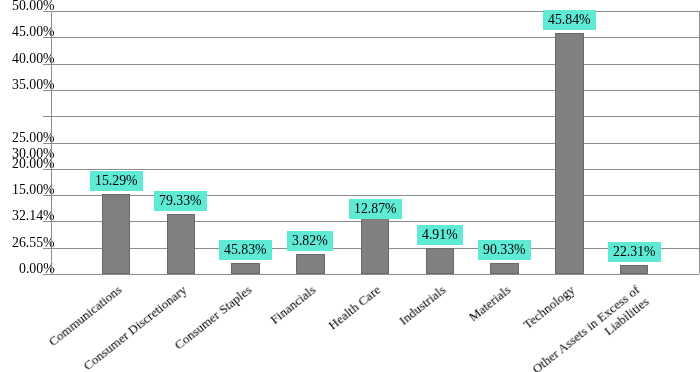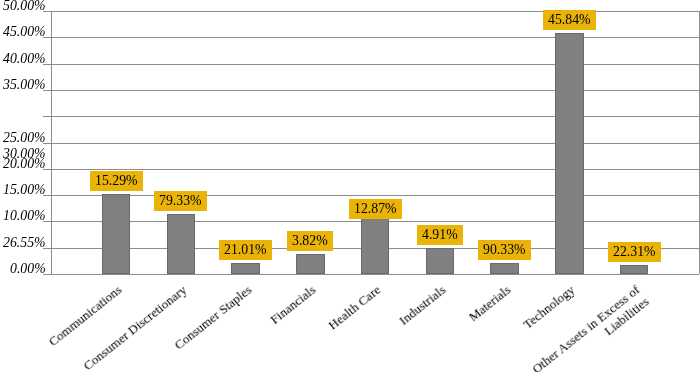--- a/index.html
+++ b/index.html
@@ -3,54 +3,54 @@
 <meta charset="utf-8">
 <style>
   html,body{margin:0;padding:0;background:#ffffff;}
   body{width:700px;height:372px;overflow:hidden;
        font-family:"Liberation Serif",serif;color:#000;
        -webkit-font-smoothing:antialiased;}
   #chart{position:relative;width:700px;height:372px;background:#fff;will-change:transform;}
 
   .ytick-label{position:absolute;right:0;text-align:right;will-change:transform;
      font-size:13.8px;line-height:13.8px;white-space:nowrap;color:#000;}
-  #ylabels{position:absolute;left:3px;top:0;width:42.2px;height:312px;overflow:visible;font-style:italic;}
+  #ylabels{position:absolute;left:12px;top:0;width:42.2px;height:312px;overflow:visible;}
 
   .gridline{position:absolute;height:1px;background:#8c8c8c;}
   .ytickmark{position:absolute;height:1px;background:#8c8c8c;}
   .axis-y{position:absolute;width:1px;background:#8c8c8c;}
   .axis-r{position:absolute;width:1px;background:#8c8c8c;}
 
   .bar{position:absolute;background:#808080;
        border:1px solid #696969;box-sizing:border-box;}
 
   .datalabel{position:absolute;font-size:13.8px;line-height:13.8px;
        white-space:nowrap;text-align:center;color:#000;}
-  .datalabel > span{display:inline-block;background:#eab308;padding:3px 5px;will-change:transform;}
+  .datalabel > span{display:inline-block;background:#5eead4;padding:3px 5px;will-change:transform;}
 
   .catlabel{position:absolute;font-size:13.0px;line-height:15px;
        white-space:nowrap;color:#000;
        transform-origin:100% 0%;transform:rotate(-45deg);
        text-align:right;right:auto;}
   .catline{white-space:nowrap;}
 </style>
 </head>
 <body>
 
 <div id="chart">
   <div id="ylabels">
       <div class="ytick-label" style="top: -1px;">50.00%</div>
       <div class="ytick-label" style="top: 25px;">45.00%</div>
       <div class="ytick-label" style="top: 52px;">40.00%</div>
       <div class="ytick-label" style="top: 78px;">35.00%</div>
       <div class="ytick-label" style="top: 104px; margin-top: 43px;">30.00%</div>
       <div class="ytick-label" style="top: 131px;">25.00%</div>
       <div class="ytick-label" style="top: 157px;">20.00%</div>
       <div class="ytick-label" style="top: 183px;">15.00%</div>
-      <div class="ytick-label" style="top: 209px;">10.00%</div>
+      <div class="ytick-label" style="top: 209px;">32.14%</div>
       <div class="ytick-label" style="top: 236px;">26.55%</div>
       <div class="ytick-label" style="top: 262px;">0.00%</div>
     </div>
   <div id="grid">
       <div class="gridline" style="left: 51.2px; top: 11px; width: 647.8px; background: rgb(140, 140, 140);"></div>
       <div class="ytickmark" style="left: 43.2px; top: 11px; width: 8px; background: rgb(140, 140, 140);"></div>
       <div class="gridline" style="left: 51.2px; top: 37px; width: 647.8px; background: rgb(140, 140, 140);"></div>
       <div class="ytickmark" style="left: 43.2px; top: 37px; width: 8px; background: rgb(140, 140, 140);"></div>
       <div class="gridline" style="left: 51.2px; top: 64px; width: 647.8px; background: rgb(140, 140, 140);"></div>
       <div class="ytickmark" style="left: 43.2px; top: 64px; width: 8px; background: rgb(140, 140, 140);"></div>
@@ -80,21 +80,21 @@
       <div class="bar" style="left: 296.07px; top: 253.907px; width: 28.5px; height: 20.0932px; background: rgb(128, 128, 128); border-color: rgb(105, 105, 105);"></div>
       <div class="bar" style="left: 360.85px; top: 206.304px; width: 28.5px; height: 67.6962px; background: rgb(128, 128, 128); border-color: rgb(105, 105, 105);"></div>
       <div class="bar" style="left: 425.63px; top: 248.173px; width: 28.5px; height: 25.8266px; background: rgb(128, 128, 128); border-color: rgb(105, 105, 105);"></div>
       <div class="bar" style="left: 490.41px; top: 263.427px; width: 28.5px; height: 10.5726px; background: rgb(128, 128, 128); border-color: rgb(105, 105, 105);"></div>
       <div class="bar" style="left: 555.19px; top: 32.8816px; width: 28.5px; height: 241.118px; background: rgb(128, 128, 128); border-color: rgb(105, 105, 105);"></div>
       <div class="bar" style="left: 619.97px; top: 265.111px; width: 28.5px; height: 8.8894px; background: rgb(128, 128, 128); border-color: rgb(105, 105, 105);"></div>
     </div>
   <div id="dlabels">
       <div class="datalabel" style="left: 65.98px; width: 100px; top: 170.575px;"><span>15.29%</span></div>
       <div class="datalabel" style="left: 130.76px; width: 100px; top: 190.668px;"><span>79.33%</span></div>
-      <div class="datalabel" style="left: 195.54px; width: 100px; top: 239.954px;"><span>21.01%</span></div>
+      <div class="datalabel" style="left: 195.54px; width: 100px; top: 239.954px;"><span>45.83%</span></div>
       <div class="datalabel" style="left: 260.32px; width: 100px; top: 230.907px;"><span>3.82%</span></div>
       <div class="datalabel" style="left: 325.1px; width: 100px; top: 183.304px; margin-top: 16px;"><span>12.87%</span></div>
       <div class="datalabel" style="left: 389.88px; width: 100px; top: 225.173px;"><span>4.91%</span></div>
       <div class="datalabel" style="left: 454.66px; width: 100px; top: 240.427px;"><span>90.33%</span></div>
       <div class="datalabel" style="left: 519.44px; width: 100px; top: 9.8816px;"><span>45.84%</span></div>
       <div class="datalabel" style="left: 584.22px; width: 100px; top: 242.111px;"><span>22.31%</span></div>
     </div>
   <div id="catlabels">
       <div class="catlabel" style="left: -185.02px; top: 282px; width: 300px; transform: translateZ(0px) rotate(-38.5deg);">
         <div class="catline">Communications</div>

